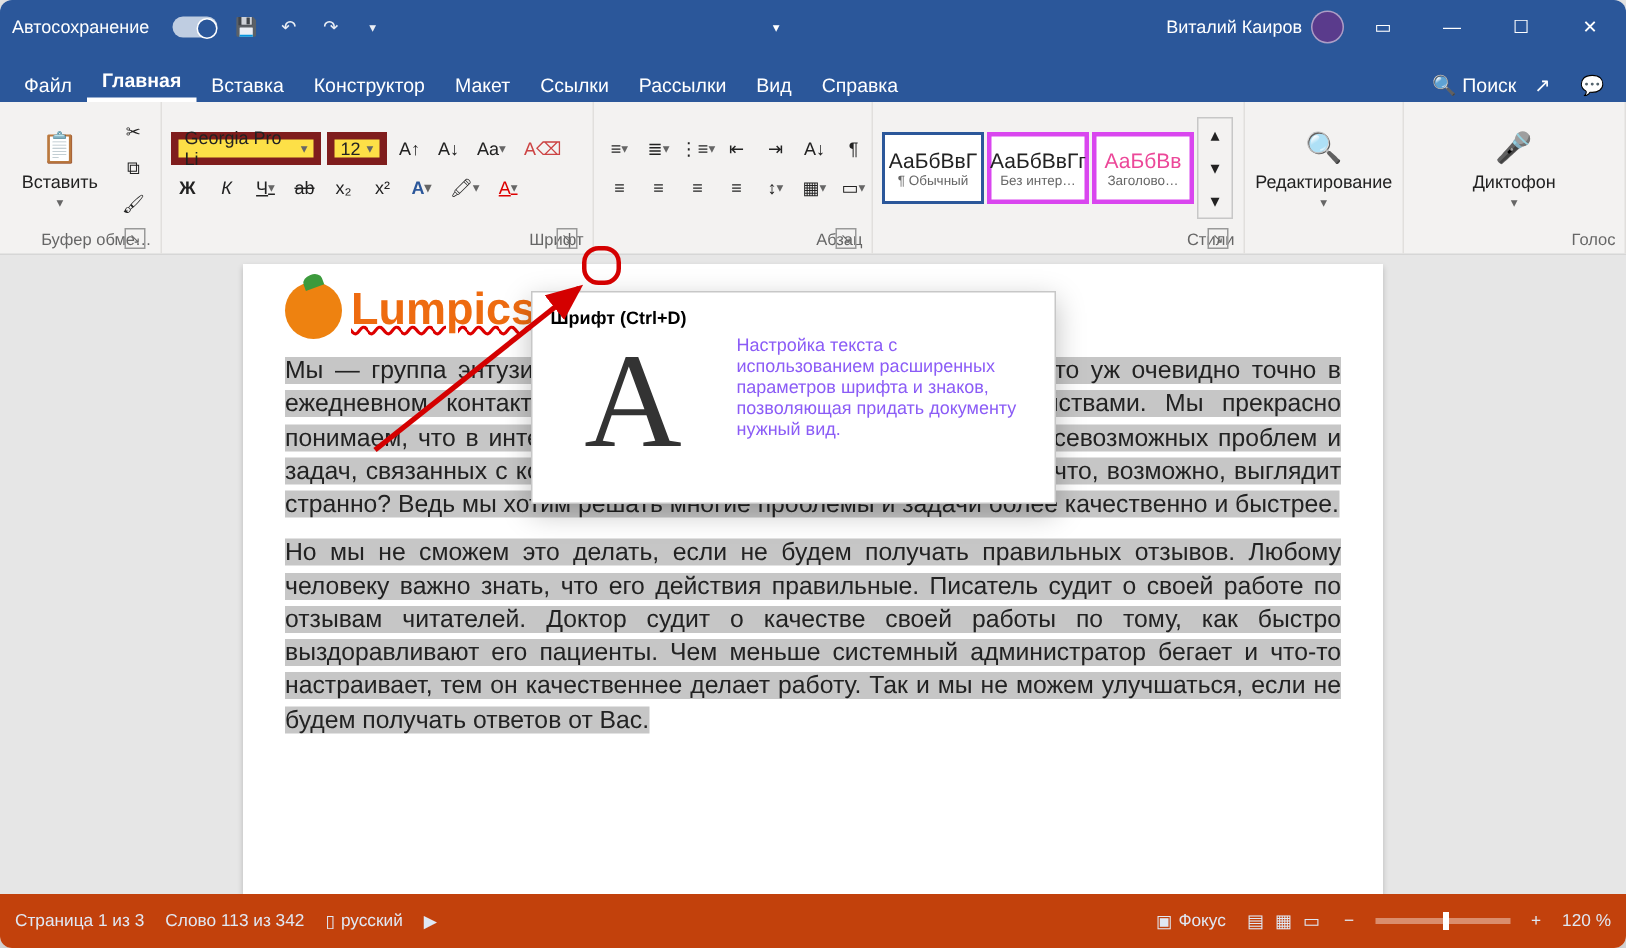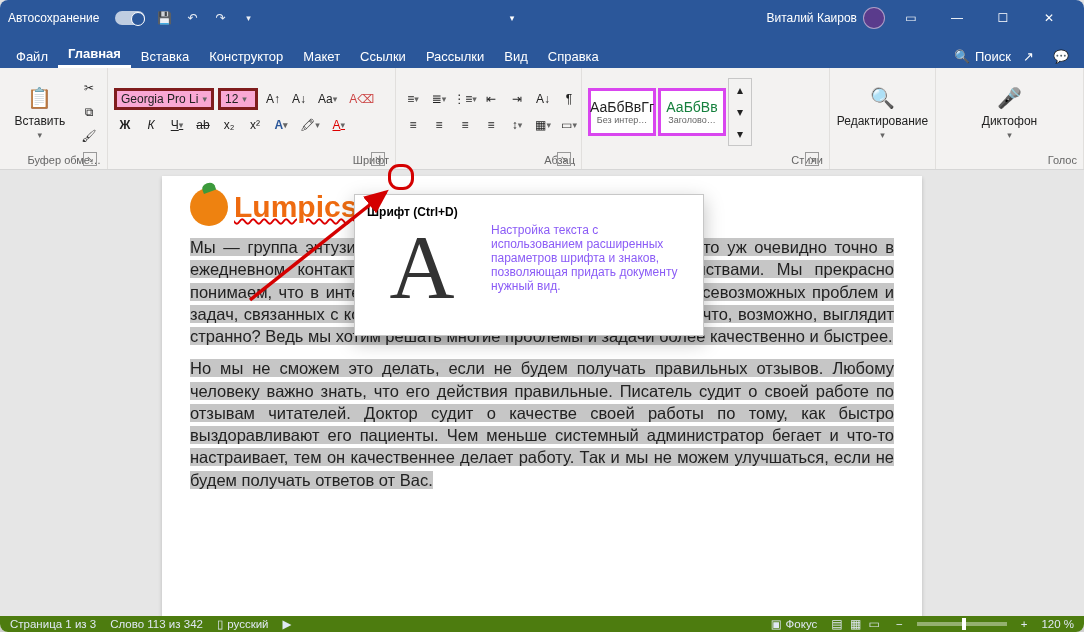--- a/index.html
+++ b/index.html
@@ -5,38 +5,38 @@
 * { margin: 0; padding: 0; box-sizing: border-box; font-family: "Segoe UI", Tahoma, sans-serif; }
 body { background: #f0f0f0; display: flex; justify-content: center; align-items: flex-start; }
 .window { width: 1084px; height: 632px; background: #fff; border-radius: 8px; box-shadow: 0 8px 30px rgba(0,0,0,.35); overflow: hidden; display: flex; flex-direction: column; position: relative; }
 .titlebar { height: 36px; background: #2b579a; color: #fff; display: flex; align-items: center; font-size: 12px; padding-left: 8px; }
 .titlebar .left { display: flex; align-items: center; gap: 10px; flex: 0 0 auto; }
 .autosave-toggle { display: inline-flex; align-items: center; gap: 16px; }
 .toggle { width: 30px; height: 14px; border-radius: 7px; background: rgba(255,255,255,.7); position: relative; }
 .toggle::after { content:""; position:absolute; left:16px; top:1px; width:12px; height:12px; border-radius:50%; background:#2b579a; border:1px solid #fff; }
 .qat-icon { width: 18px; height: 18px; display:inline-flex; align-items:center; justify-content:center; opacity:.9; }
 .title-center { flex:1; text-align:center; display:flex; align-items:center; justify-content:center; gap:4px; font-size: 12px; overflow:hidden; white-space:nowrap; }
-.titlebar .right { display:flex; align-items:center; gap:6px; padding-right:15px;justify-content:flex-end; }
+.titlebar .right { display:flex; align-items:center; gap:6px; padding-right:4px;justify-content:flex-end; }
 .avatar { width:22px; height:22px; border-radius:50%; background:#5a3b8c; border:1px solid rgba(255,255,255,.5); }
 .win-btn { width:40px; height:36px; display:flex; align-items:center; justify-content:center; }
 .tabs-row { height:32px; background:#2b579a; display:flex; align-items:flex-end; padding:0 6px; font-size:13px; color:#fff; }
 .tab { padding:6px 10px 4px; cursor:pointer; }
 .tab.file { }
 .tab.active { color:#fff; font-weight:600; border-bottom:3px solid #fff; }
 .tabs-spacer { flex:1; }
 .tabs-right { display:flex; align-items:center; gap:4px; padding-bottom:4px; }
 .search-wrap { display:flex; align-items:center; gap:4px; }
 .ribbon { height:102px; background:#f3f2f1; border-bottom:1px solid #d6d6d6; display:flex; font-size:12px; color:#222; position:relative; }
 .ribbon-group { border-right:1px solid #e1dfdd; display:flex; flex-direction:column; padding:4px 6px 0; }
 .ribbon-group .rows { flex:1; display:flex; flex-direction:column; gap:4px; justify-content:center; }
 .ribbon-group .row { display:flex; align-items:center; gap:4px; }
 .ribbon-group .label-row { text-align:right; font-size:11px; color:#666; padding:2px 0 3px; position:relative; }
 .launcher { position:absolute; right:4px; bottom:3px; width:14px; height:14px; border:1px solid #999; font-size:9px; display:flex; align-items:center; justify-content:center; color:#666; }
 .rbtn { height:22px; min-width:22px; padding:0 3px; display:inline-flex; align-items:center; justify-content:center; border:1px solid transparent; }
-.combo { height:22px; border:3px solid #7f1d1d; background:#f9a8d4; padding:0 4px; display:inline-flex; align-items:center; font-size:12px; gap:4px; }
+.combo { height:22px; border:5px solid #7f1d1d; background:#fde047; padding:0 4px; display:inline-flex; align-items:center; font-size:12px; gap:4px; }
 .style-card { width:68px; height:48px; border:3px solid #d946ef; background:#fff; display:flex; flex-direction:column; align-items:center; justify-content:center; font-size:11px; }
 .style-card.active { border-color:#2b579a; border-width:2px; }
 .style-card .preview { font-size:14px; }
 .style-card .name { font-size:9px; color:#666; }
 .v-btn { display:flex; flex-direction:column; align-items:center; justify-content:center; gap:2px; padding:4px 8px; }
 .v-btn .icon-lg { width:28px; height:28px; display:flex; align-items:center; justify-content:center; font-size:20px; }
 .v-btn .txt { font-size:12px; }
 .doc-area { flex:1; background:#e6e6e6; overflow:hidden; position:relative; display:flex; justify-content:center; }
 .page { width:760px; background:#fff; margin-top:6px; padding:12px 28px; box-shadow:0 2px 4px rgba(0,0,0,.2); font-family:Georgia, serif; font-size:16.5px; color:#222; }
 .brand { display:flex; align-items:center; gap:6px; font-size:30px; font-weight:700; color:#ee6b10; margin-bottom:8px; }
@@ -46,21 +46,21 @@
 .para { margin:10px 0; text-align:justify; line-height:1.35; }
 .hl { background:#c6c6c6; }
 .tooltip { position:absolute; left:354px; top:194px; width:350px; background:#fff; border:1px solid #c7c7c7; box-shadow:0 6px 18px rgba(0,0,0,.25); padding:10px 12px 22px; font-size:12px; z-index:50; }
 .tooltip .tt-title { font-weight:600; margin-bottom:4px; font-size:12px; }
 .tooltip .tt-body { display:flex; gap:14px; }
 .tooltip .bigA { width:110px; font-size:90px; font-family:'Times New Roman',serif; text-align:center; line-height:90px; color:#333; }
 .tooltip .tt-text { flex:1; color:#8b5cf6; }
 .tooltip .tt-text p { margin-bottom:8px; }
 .highlight-launcher { position:absolute; left:388px; top:164px; width:26px; height:26px; border:3.5px solid #d40000; border-radius:11px; z-index:60; pointer-events:none; }
 .arrow-line { position:absolute; z-index:55; pointer-events:none; }
-.statusbar { height:16px; background:#4d7c0f; color:#e0e8f4; display:flex; align-items:center; font-size:11.5px; padding:0 10px; gap:14px; }
+.statusbar { height:36px; background:#c2410c; color:#e0e8f4; display:flex; align-items:center; font-size:11.5px; padding:0 10px; gap:14px; }
 .statusbar .spacer { flex:1; }
 .sb-item { display:inline-flex; align-items:center; gap:4px; }
 .zoom-slider { width:90px; height:4px; background:rgba(255,255,255,.4); position:relative; }
 .zoom-slider::after { content:""; position:absolute; left:45px; top:-4px; width:4px; height:12px; background:#fff; }
 .icns { font-size:12px; letter-spacing:2px; }
 .chev { font-size:9px; color:#666; }
 </style>
 </head>
 <body>
 
@@ -189,26 +189,30 @@
           <span class="rbtn">▦<span class="chev">▾</span></span>
           <span class="rbtn">▭<span class="chev">▾</span></span>
         </div>
       </div>
       <div class="label-row"><span>Абзац</span><span class="launcher">↘</span></div>
     </div>
 
     <div class="ribbon-group" style="width:248px;">
       <div class="rows">
           <div class="row" style="gap:2px;">
+        <div class="style-card active">
+              <span class="preview">АаБбВвГ</span>
+              <span class="name">¶ Обычный</span>
+            </div>
         <div class="style-card">
               <span class="preview">АаБбВвГг</span>
               <span class="name">Без интер…</span>
             </div>
         <div class="style-card">
-              <span class="preview" style="color:#15803d;">АаБбВв</span>
+              <span class="preview" style="color:#ec4899;">АаБбВв</span>
               <span class="name">Заголово…</span>
             </div>
         <div style="display:flex; flex-direction:column; border:1px solid #c7c7c7;">
           <span class="rbtn">▴</span>
           <span class="rbtn">▾</span>
           <span class="rbtn">▾</span>
         </div>
       </div>
         </div>
       <div class="label-row"><span>Стили</span><span class="launcher">↘</span></div>

